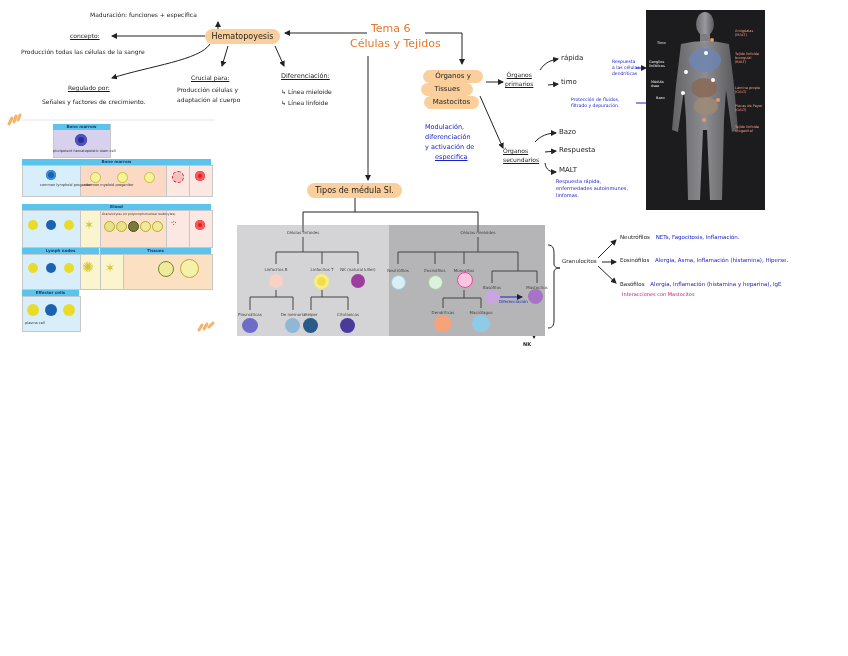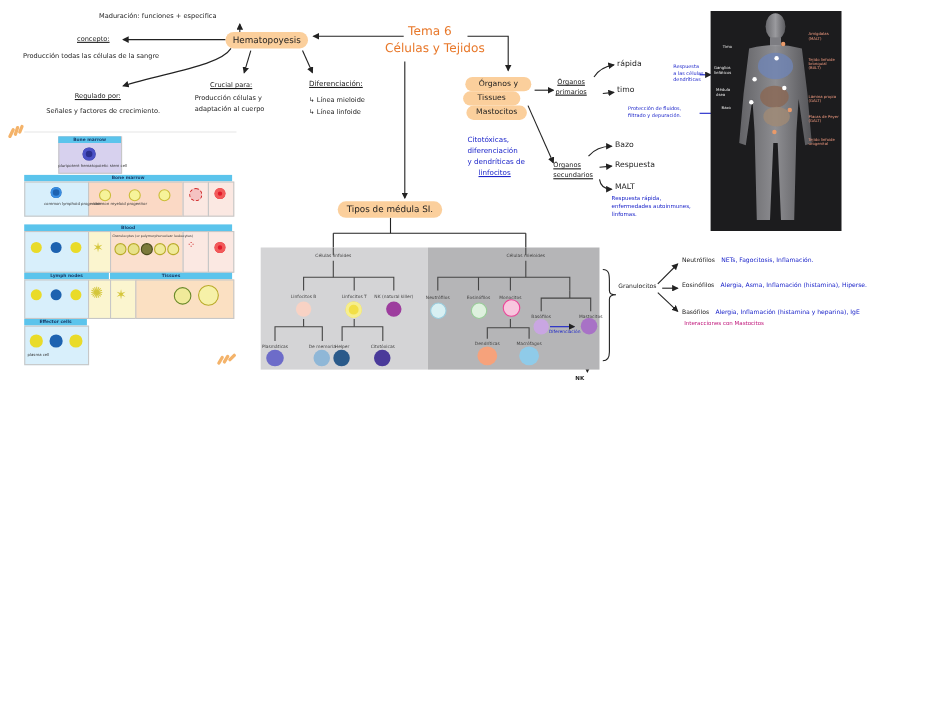--- a/index.html
+++ b/index.html
@@ -94,24 +94,24 @@
 <div class="abs hw ink" style="left:177px;top:96px;font-size:6px;">adaptación al cuerpo</div>
 <div class="abs hw ink u" style="left:281px;top:72px;font-size:6.5px;">Diferenciación:</div>
 <div class="abs hw ink" style="left:281px;top:88px;font-size:6px;">↳ Línea mieloide</div>
 <div class="abs hw ink" style="left:281px;top:99px;font-size:6px;">↳ Línea linfoide</div>
 
 <div class="abs pill hw ink" style="left:423px;top:70px;width:60px;height:13px;font-size:7px;line-height:13px;">Órganos y</div>
 <div class="abs pill hw ink" style="left:421px;top:83px;width:52px;height:13px;font-size:7px;line-height:13px;">Tissues</div>
 <div class="abs pill hw ink" style="left:424px;top:96px;width:55px;height:13px;font-size:7px;line-height:13px;">Mastocitos</div>
 
 <div class="abs hw blue" style="left:425px;top:122px;font-size:6.5px;line-height:10px;">
-  <div>Citotóxicas,</div>
+  <div>Modulación,</div>
   <div>diferenciación</div>
-  <div>y dendríticas de</div>
-  <div class="u" style="padding-left:10px;">linfocitos</div>
+  <div>y activación de</div>
+  <div class="u" style="padding-left:10px;">especifica</div>
 </div>
 
 <div class="abs hw ink u" style="left:505px;top:70px;font-size:6px;line-height:9px;text-align:center;">
   <div>Órganos</div>
   <div>primarios</div>
 </div>
 <div class="abs hw ink" style="left:561px;top:54px;font-size:7px;">rápida</div>
 <div class="abs hw ink" style="left:561px;top:78px;font-size:7px;">timo</div>
 
 <div class="abs hw ink u" style="left:503px;top:146px;font-size:6px;line-height:9px;">

